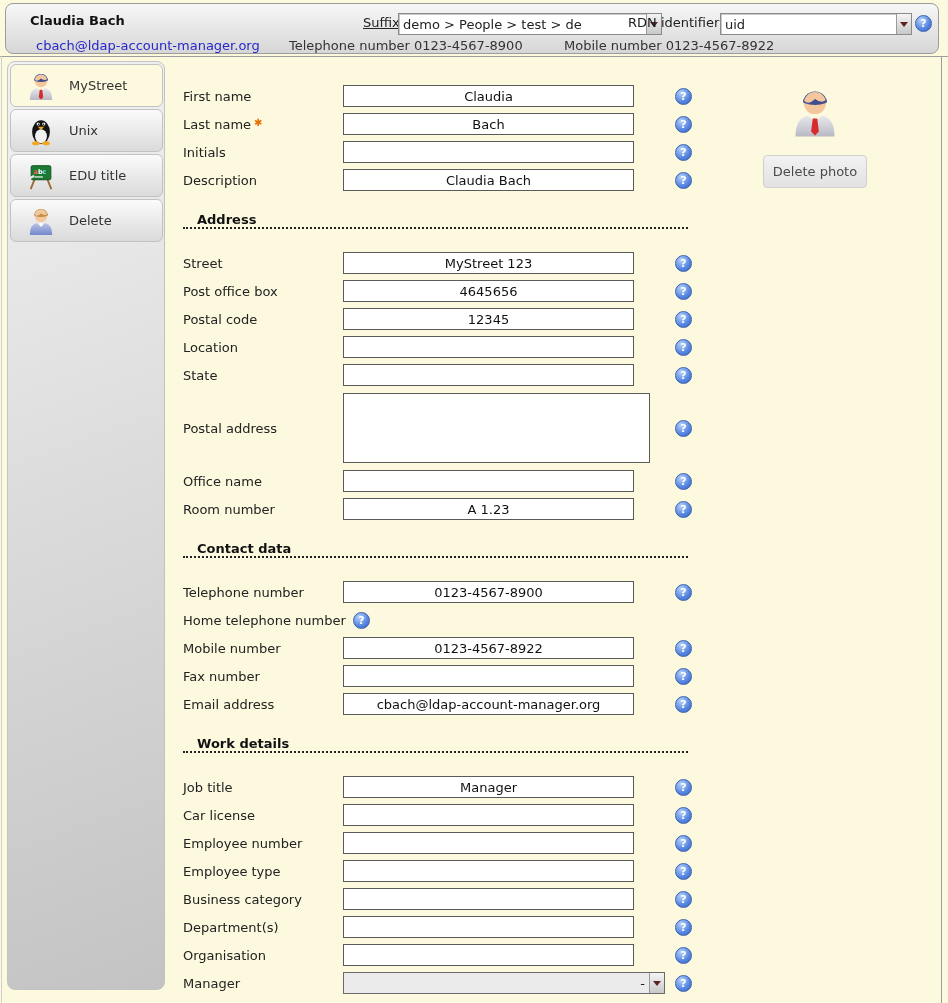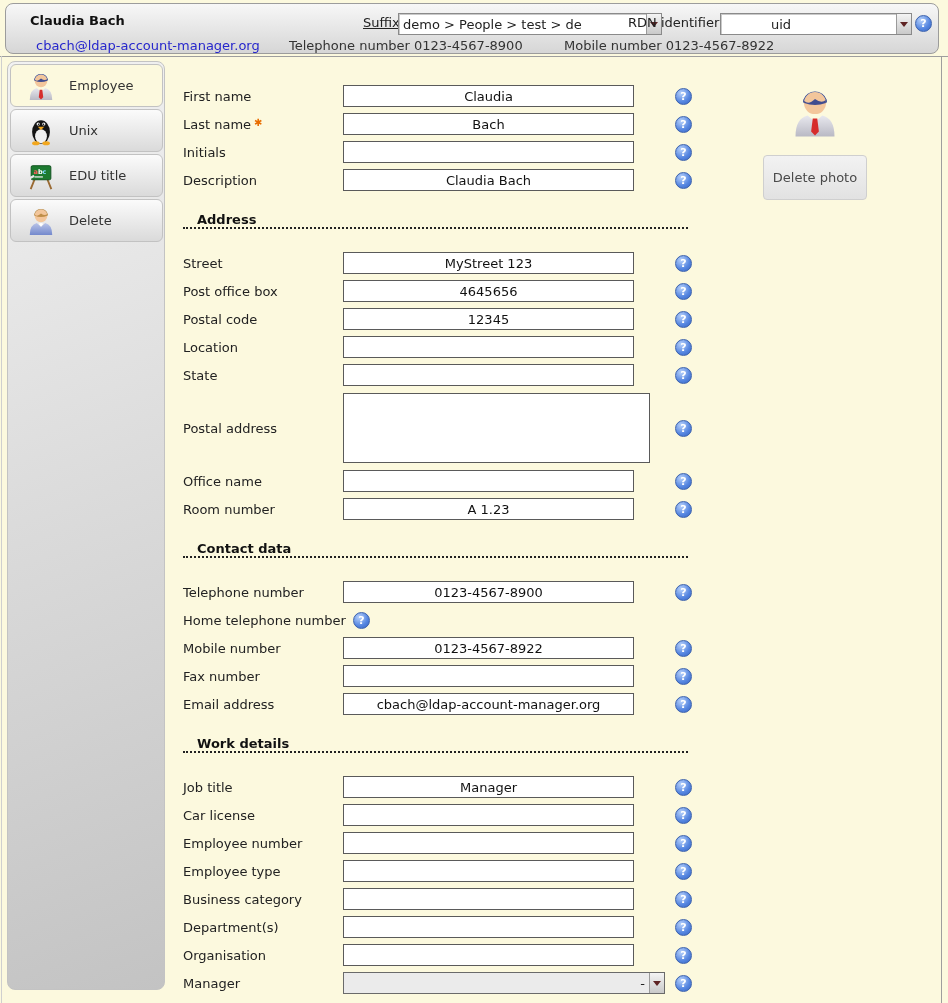--- a/index.html
+++ b/index.html
@@ -25,21 +25,21 @@
   }
   .tb-title { position:absolute; left:24px; top:9px; font-weight:bold; color:#111; }
   .tb-label-suffix { position:absolute; left:357px; top:11px;text-decoration:underline; }
   .tb-label-rdn { position:absolute; left:622px; top:11px; }
   .sel {
     position:absolute; top:9px; height:22px; background:#fff;
     border:1px solid #8a8a8a; box-shadow:inset 1px 1px 0 #c9c9c9;
     display:flex; align-items:center; cursor:pointer;
   }
   .sel-suffix { left:392px; width:264px; }
-  .sel-rdn { left:714px; width:192px;padding-left:46px; }
+  .sel-rdn { left:714px; width:192px; }
   .sel-text { flex:1; padding:0 4px; white-space:nowrap; overflow:hidden; }
   .sel-arrow {
     width:15px; align-self:stretch; border-left:1px solid #9a9a9a;
     background:linear-gradient(#f4f4f4,#c9c9c9);
     display:flex; align-items:center; justify-content:center;
   }
   .sel-arrow i {
     width:0; height:0; border:4px solid transparent; border-top:5px solid #5e2323;
     margin-top:4px;
   }
@@ -96,21 +96,21 @@
   .section-head {
     margin-top:18px; margin-bottom:20px; width:505px;
     border-bottom:2px dotted #222; padding:0 0 1px 14px;
     font-weight:bold; color:#111; height:17px; line-height:16px;
   }
 
   
   .photo { position:absolute; left:760px; top:76px; width:110px; text-align:center; }
   .photo-icon { display:inline-block; width:52px; height:72px; }
   .delete-btn {
-    margin-top:4px; display:inline-block; padding:14px 9px;
+    margin-top:4px; display:inline-block; padding:8px 9px;
     background:linear-gradient(#f2f2f2,#e2e2e2);
     border:1px solid #cfcfcf; border-radius:4px; color:#4a4a4a; cursor:pointer;
   }
 </style>
 </head>
 <body>
 
 <div class="hline"></div>
 <div class="vline-l"></div>
 <div class="vline-r"></div>
@@ -146,21 +146,21 @@
               <linearGradient id="g2c3f8e" x1="0" y1="0" x2="0" y2="1">
                 <stop offset="0" stop-color="#e8e8ee"></stop>
                 <stop offset="1" stop-color="#b9b9c4"></stop>
               </linearGradient>
             </defs>
             <path d="M14.6 20 L17.4 20 L18.4 28 L16 30.5 L13.6 28 Z" fill="#d62c2c"></path>
             <circle cx="16" cy="10.5" r="6.8" fill="#f3c69b"></circle>
             <path d="M9.2 10.5 a6.8 6.8 0 0 1 13.6 0 q0.8 -0.5 0.4 -2 a7.6 7.6 0 0 0 -14.4 0 q-0.4 1.5 0.4 2 Z" fill="#2c3f8e"></path>
             <path d="M9.3 9 Q12 12 16 8 Q20 11 22.7 8.6 L22.7 10.5 Q16 13 9.3 10.5 Z" fill="#2c3f8e" opacity="0.9"></path>
           </svg></span>
-        <span class="tlabel">Employee</span>
+        <span class="tlabel">MyStreet</span>
       </div>
       <div class="tab">
         <span class="ticon"><svg viewBox="0 0 32 32" width="100%" height="100%">
             <ellipse cx="16" cy="17" rx="9.5" ry="12.5" fill="#141414"></ellipse>
             <ellipse cx="16" cy="21.5" rx="6.3" ry="7.5" fill="#f0f0f0"></ellipse>
             <circle cx="13" cy="8.5" r="1.7" fill="#fff"></circle>
             <circle cx="19" cy="8.5" r="1.7" fill="#fff"></circle>
             <circle cx="13.3" cy="8.7" r="0.8" fill="#000"></circle>
             <circle cx="18.7" cy="8.7" r="0.8" fill="#000"></circle>
             <path d="M12.5 11.5 L19.5 11.5 L16 15 Z" fill="#f2a71e"></path>

